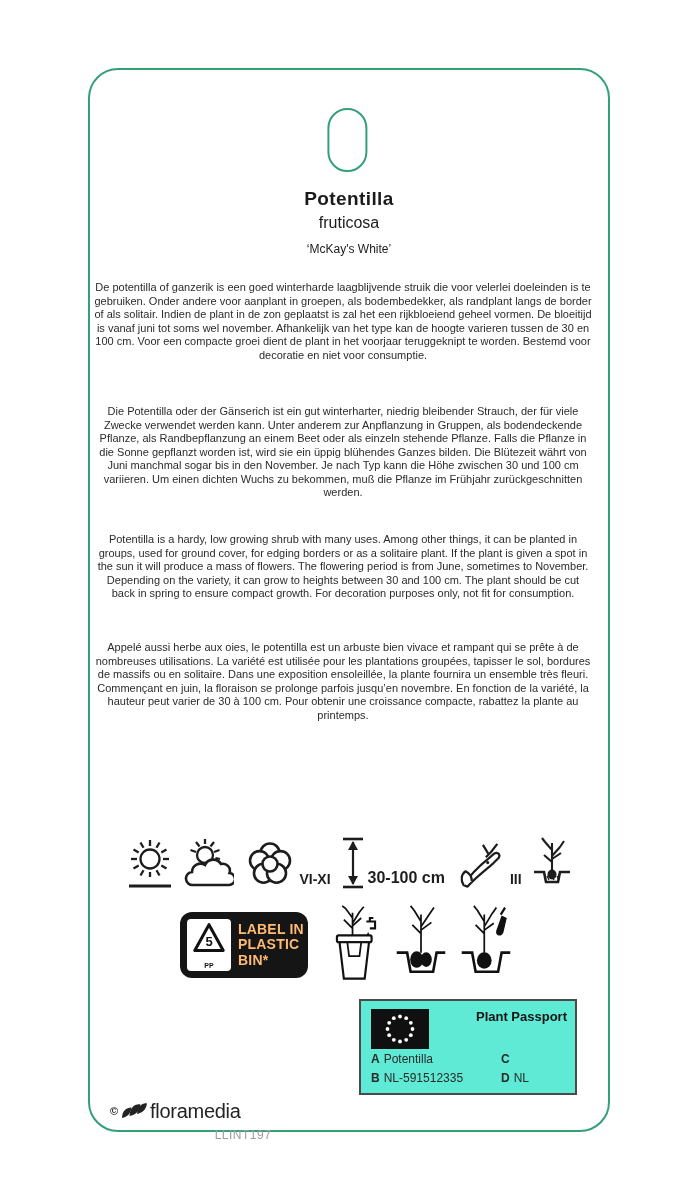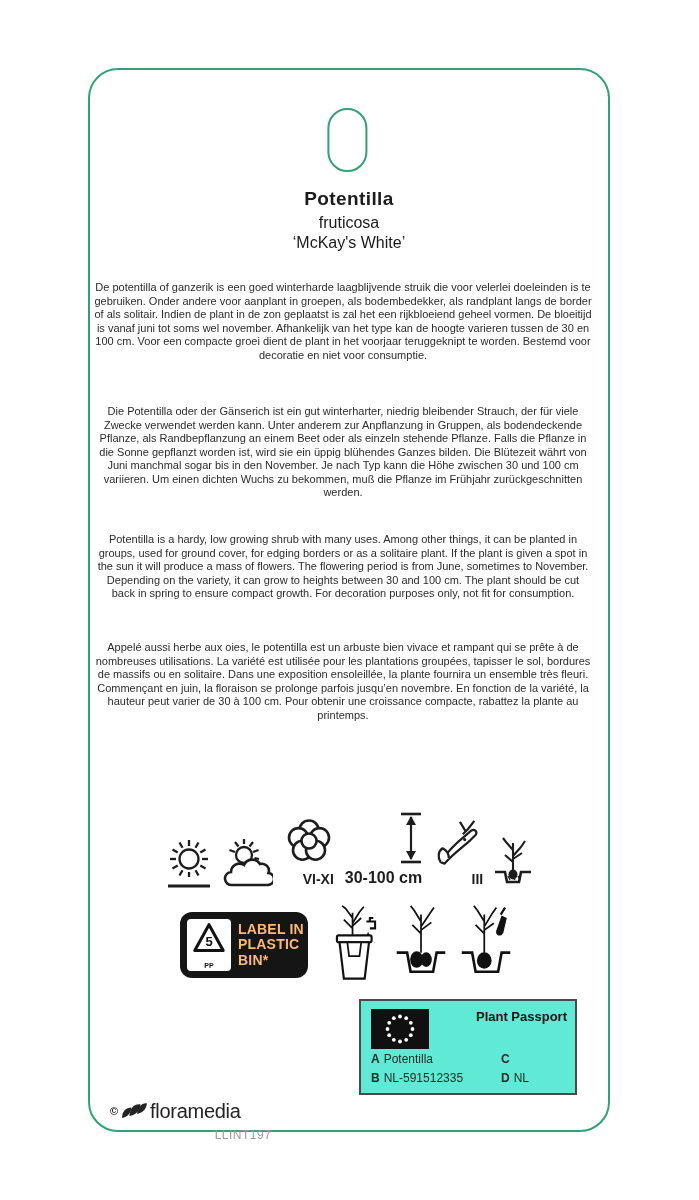--- a/index.html
+++ b/index.html
@@ -12,32 +12,32 @@
     position:absolute;left:88px;top:68px;width:518px;height:1060px;
     border:2px solid #35a077;border-radius:30px;background:#fff;
   }
   .hole{
     position:absolute;left:50%;top:38px;transform:translateX(-54%);
     width:36px;height:60px;border:2.5px solid #35a077;border-radius:20px;background:#fff;
   }
   .titleblock{position:absolute;top:118px;left:0;right:0;text-align:center;color:#1b1b1b;}
   .t1{font-size:19px;font-weight:bold;letter-spacing:.4px;}
   .t2{font-size:16px;margin-top:4px;}
-  .t3{font-size:16px;margin-top:2px;}
+  .t3{font-size:12px;margin-top:10px;}
   .para{
     position:absolute;left:4px;right:16px;text-align:center;
     font-size:11px;line-height:13.5px;color:#2b2b2b;
   }
   #p-nl{top:200px}#p-de{top:324px}#p-en{top:452px}#p-fr{top:560px}
 
   .icons-row{
     position:absolute;top:762px;left:0;right:0;height:58px;
     display:flex;justify-content:center;align-items:flex-end;gap:11px;
   }
-  .icon-group{display:flex;align-items:flex-end;gap:4px;flex-direction:column;}
+  .icon-group{display:flex;align-items:flex-end;gap:4px;}
   .icon-label{font-weight:bold;font-size:14px;padding-bottom:3px;color:#1d1d1d;white-space:nowrap;}
   .icon-label.big{font-size:16px;}
   .icons-row svg{display:block;}
 
   .bin-badge{
     position:absolute;left:90px;top:842px;width:128px;height:66px;
     background:#151515;border-radius:12px;display:flex;align-items:center;
   }
   .bin-left{
     width:44px;height:52px;background:#fff;border-radius:4px;margin-left:7px;

